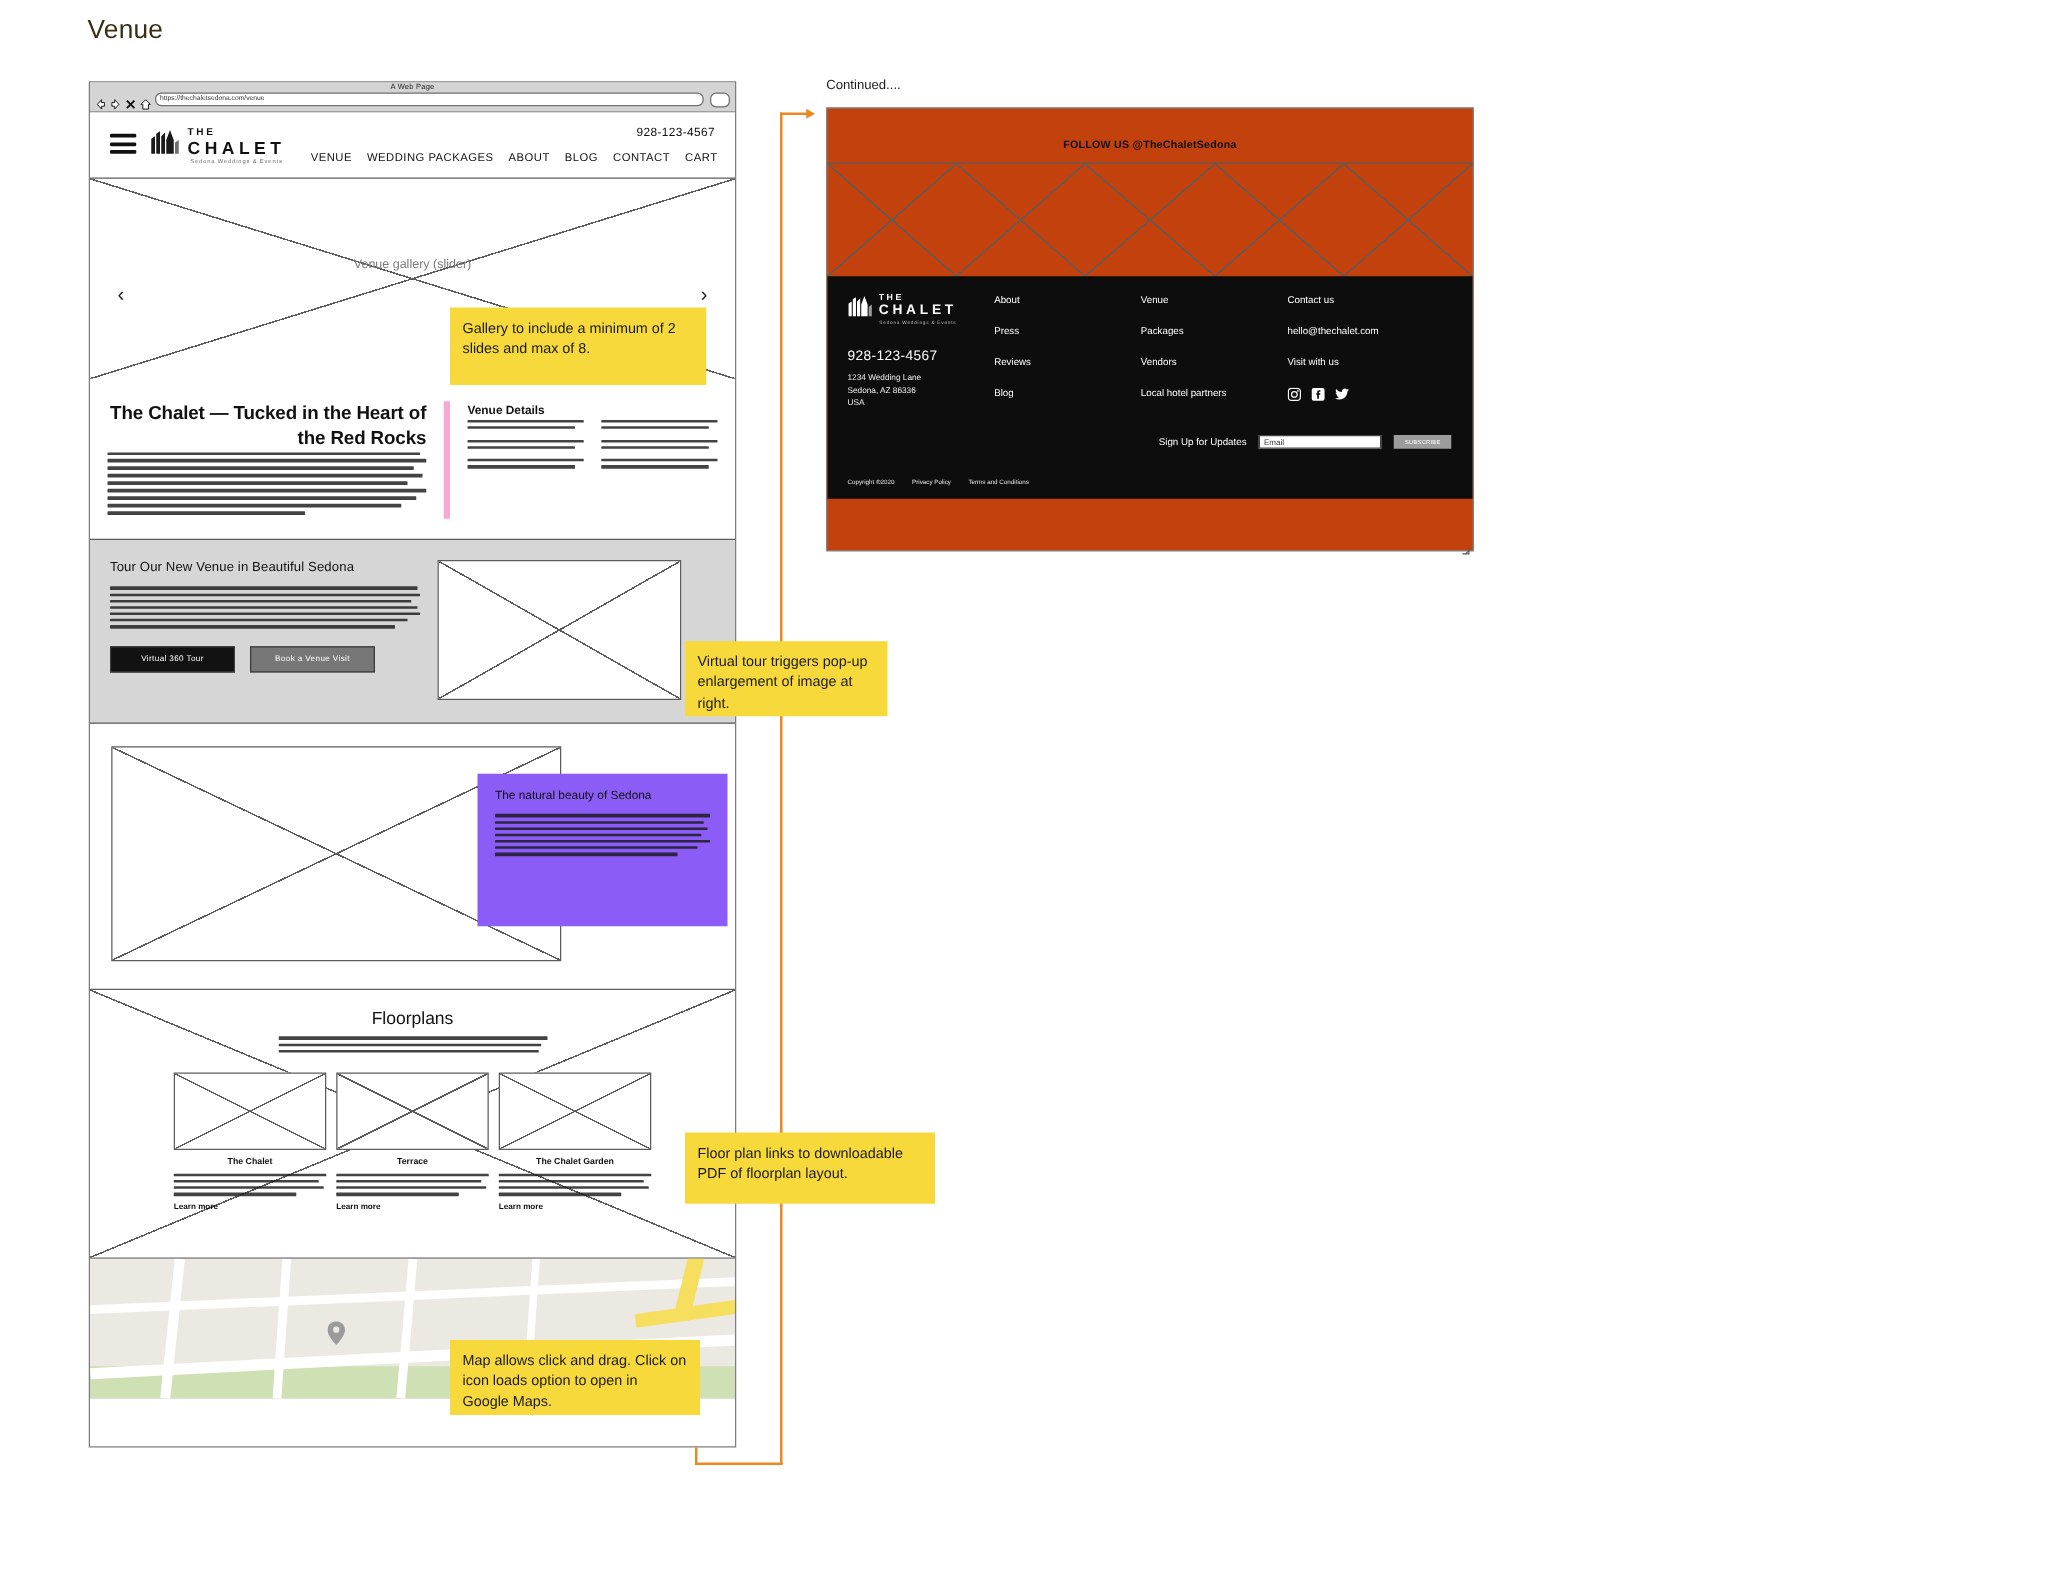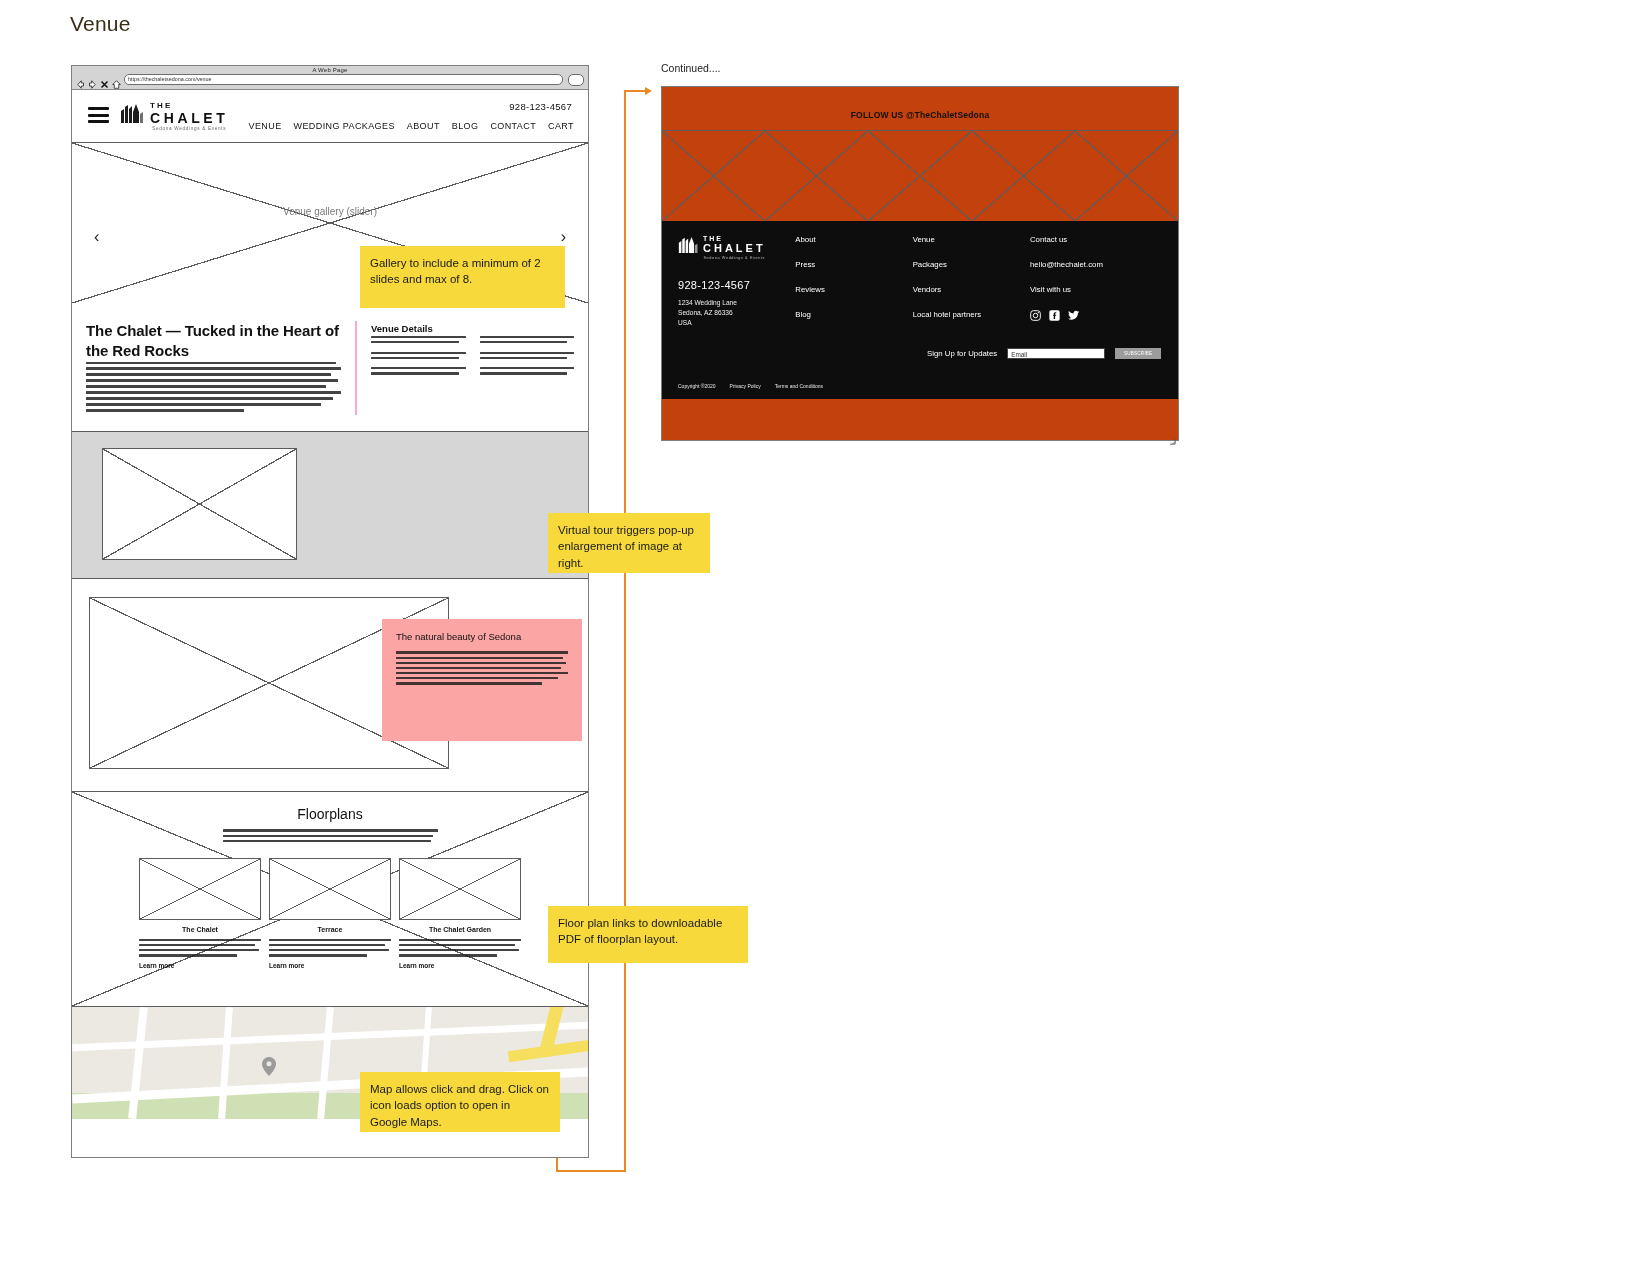--- a/index.html
+++ b/index.html
@@ -92,21 +92,21 @@
     background-image: linear-gradient(to top right, transparent calc(50% - .6px), #5c5c5c calc(50% - .6px), #5c5c5c calc(50% + .6px), transparent calc(50% + .6px));
   }
   .xbox.noborder { border:none; }
   
   .gallery { height: 160px; position:relative; border-bottom:1px solid #5c5c5c; }
   .gallery .label { position:absolute; width:100%; text-align:center; top:63px; font-size:10px; color:#7a7a7a; z-index:3;}
   .arrow-l, .arrow-r { position:absolute; top:85px; font-size:16px; color:#222; z-index:4; }
   .arrow-l { left:22px; } .arrow-r { right:22px; }
   
   .intro { display:flex; padding:18px 14px 16px 14px; border-bottom:1px solid #5c5c5c; }
-  .intro-left { width:255px; padding-right:14px; border-right:2px solid #f9a8d4;}
+  .intro-left { width:255px; padding-right:14px; border-right:5px solid #f9a8d4;text-align:right;}
   .intro-h { font-size:15px; font-weight:bold; color:#111; line-height:1.35; letter-spacing:-.1px;}
   .intro-right { padding-left:14px; flex:1;}
   .intro-right h3 { font-size:9.5px; margin:2px 0 2px 0; font-weight:bold; color:#111;}
   .det-cols { display:flex; gap:14px; }
   .det-col { flex:1; }
   
   .greek { }
   .greek div {
     height: 2.6px;
     background: #1a1a1a;
@@ -121,21 +121,21 @@
   .tour-left { width:248px; }
   .tour-h { font-size:10.5px; color:#111; margin-bottom:9px; letter-spacing:.1px;}
   .tour-btns { display:flex; gap:12px; margin-top:14px;}
   .btn { font-size:6.5px; letter-spacing:.3px; text-align:center; padding:6px 0; width:98px; border:1px solid #3a3a3a;}
   .btn.dark { background:#121212; color:#fff;}
   .btn.grey { background:#777777; color:#fff;}
   .tour-img { width:195px; height:112px; margin-left:14px; background:#fff;}
   
   .nature { height:212px; position:relative; border-bottom:1px solid #5c5c5c;}
   .nature-img { position:absolute; left:17px; top:18px; width:360px; height:172px; background:#fff;}
-  .nature-card { position:absolute; left:310px; top:40px; width:200px; height:122px; background:#fca5a5; padding:12px 14px; box-sizing:border-box;}
+  .nature-card { position:absolute; left:310px; top:40px; width:200px; height:122px; background:#8b5cf6; padding:12px 14px; box-sizing:border-box;}
   .nature-card h4 { font-size:9.5px; font-weight:normal; color:#111; margin:0 0 9px 0;}
   
   .floor { position:relative; height:215px; border-bottom:1px solid #5c5c5c; padding-top:14px; box-sizing:border-box;}
   .floor-h { text-align:center; font-size:14px; color:#111; margin-bottom:7px; position:relative; z-index:3;}
   .floor-intro { width:215px; margin:0 auto 16px auto; position:relative; z-index:3;}
   .cards { display:flex; justify-content:center; gap:8px; position:relative; z-index:3;}
   .card { width:122px; }
   .card .thumb { height:62px; background:#fff; }
   .card .cap { text-align:center; font-size:7px; font-weight:bold; color:#111; margin:6px 0 6px 0;}
   .card .learn { font-size:6.5px; color:#111; font-weight:bold; margin-top:5px;}
@@ -293,20 +293,36 @@
             <div style="width:93%"></div>
             <div class="gap"></div>
           <div style="width:100%"></div>
             <div style="width:93%"></div>
         </div>
       </div>
     </div>
   </div>
 
   <div class="tour">
+    <div class="tour-left">
+      <div class="tour-h">Tour Our New Venue in Beautiful Sedona</div>
+      <div class="greek sm">
+        <div style="width:99%"></div>
+          <div style="width:100%"></div>
+          <div style="width:97%"></div>
+        <div style="width:99%"></div>
+          <div style="width:100%"></div>
+          <div style="width:96%"></div>
+        <div style="width:92%"></div>
+      </div>
+      <div class="tour-btns">
+        <div class="btn dark">Virtual 360 Tour</div>
+        <div class="btn grey">Book a Venue Visit</div>
+      </div>
+    </div>
     <div class="tour-img xbox"></div>
   </div>
 
   <div class="nature">
     <div class="nature-img xbox"></div>
     <div class="nature-card">
       <h4>The natural beauty of Sedona</h4>
       <div class="greek sm">
         <div style="width:100%"></div>
           <div style="width:97%"></div>

